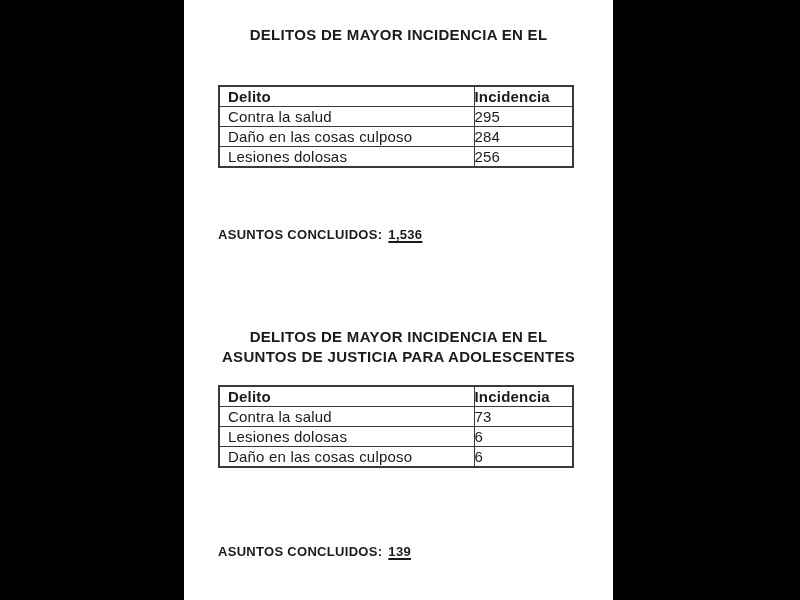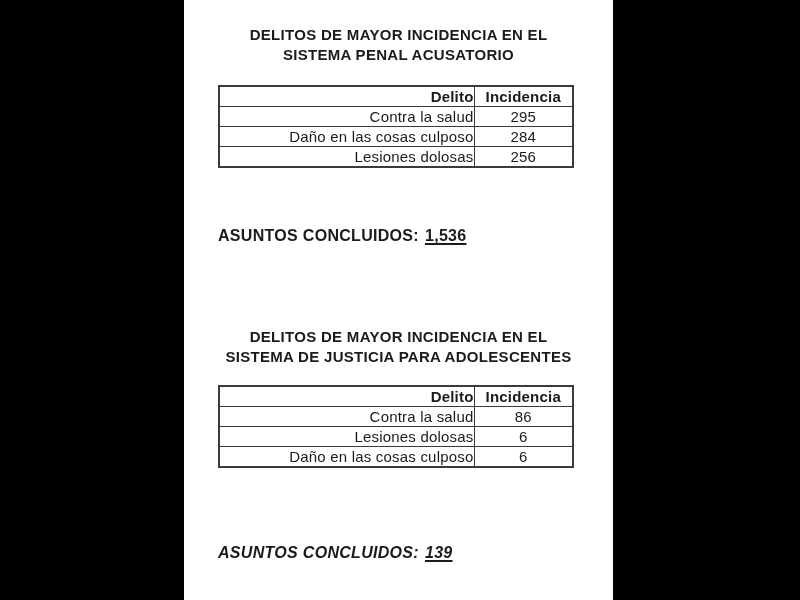--- a/index.html
+++ b/index.html
@@ -56,49 +56,48 @@
     font-size: 15px;
     letter-spacing: 0.2px;
     padding: 0;
     overflow: hidden;
     white-space: nowrap;
     color: #1b1b1b;
   }
   table.delitos .col-delito  { width: 255px; }
   table.delitos .col-incid   { width: 99px; }
   table.delitos th { font-weight: bold; }
-  table.delitos .cell-delito { text-align: right; padding-left: 8px; margin-left: 20px; }
-  table.delitos .cell-incid  { text-align: center; }
+  table.delitos .cell-delito { text-align: left; padding-left: 8px; margin-left: 20px; }
+  table.delitos .cell-incid  { text-align: left; }
   .concluded {
     position: absolute;
     left: 34px;
     font-weight: bold;
-    font-size: 16px;
+    font-size: 13px;
     letter-spacing: 0.3px;
     white-space: nowrap;
     color: #1b1b1b;
   }
   .concluded-1 { top: 227px; }
-  .concluded-2 { top: 544px; font-style: italic; }
+  .concluded-2 { top: 544px; }
   .concluded .value {
     margin-left: 6px;
     text-decoration: underline;
     text-decoration-thickness: 1.5px;
     text-underline-offset: 2px;
   }
 </style>
 </head>
 <body>
 
 <div class="stage">
   <div class="page">
 
     <div class="section-title title-1">
       <div>DELITOS DE MAYOR INCIDENCIA EN EL</div>
-      <div>SISTEMA PENAL ACUSATORIO</div>
     </div>
 
     <table class="delitos table-1">
       <colgroup>
           <col class="col-delito">
           <col class="col-incid">
         </colgroup>
       <tbody>
           <tr>
         <th class="cell-delito">Delito</th>
@@ -118,36 +117,36 @@
       </tr>
     </tbody>
       </table>
 
     <div class="concluded concluded-1">
       <span>ASUNTOS CONCLUIDOS:</span><span class="value">1,536</span>
     </div>
 
     <div class="section-title title-2">
       <div>DELITOS DE MAYOR INCIDENCIA EN EL</div>
-      <div>SISTEMA DE JUSTICIA PARA ADOLESCENTES</div>
+      <div>ASUNTOS DE JUSTICIA PARA ADOLESCENTES</div>
     </div>
 
     <table class="delitos table-2">
       <colgroup>
           <col class="col-delito">
           <col class="col-incid">
         </colgroup>
       <tbody>
           <tr>
         <th class="cell-delito">Delito</th>
         <th class="cell-incid">Incidencia</th>
       </tr>
       <tr>
         <td class="cell-delito">Contra la salud</td>
-        <td class="cell-incid">86</td>
+        <td class="cell-incid">73</td>
       </tr>
       <tr>
         <td class="cell-delito">Lesiones dolosas</td>
         <td class="cell-incid">6</td>
       </tr>
       <tr>
         <td class="cell-delito">Daño en las cosas culposo</td>
         <td class="cell-incid">6</td>
       </tr>
     </tbody>

